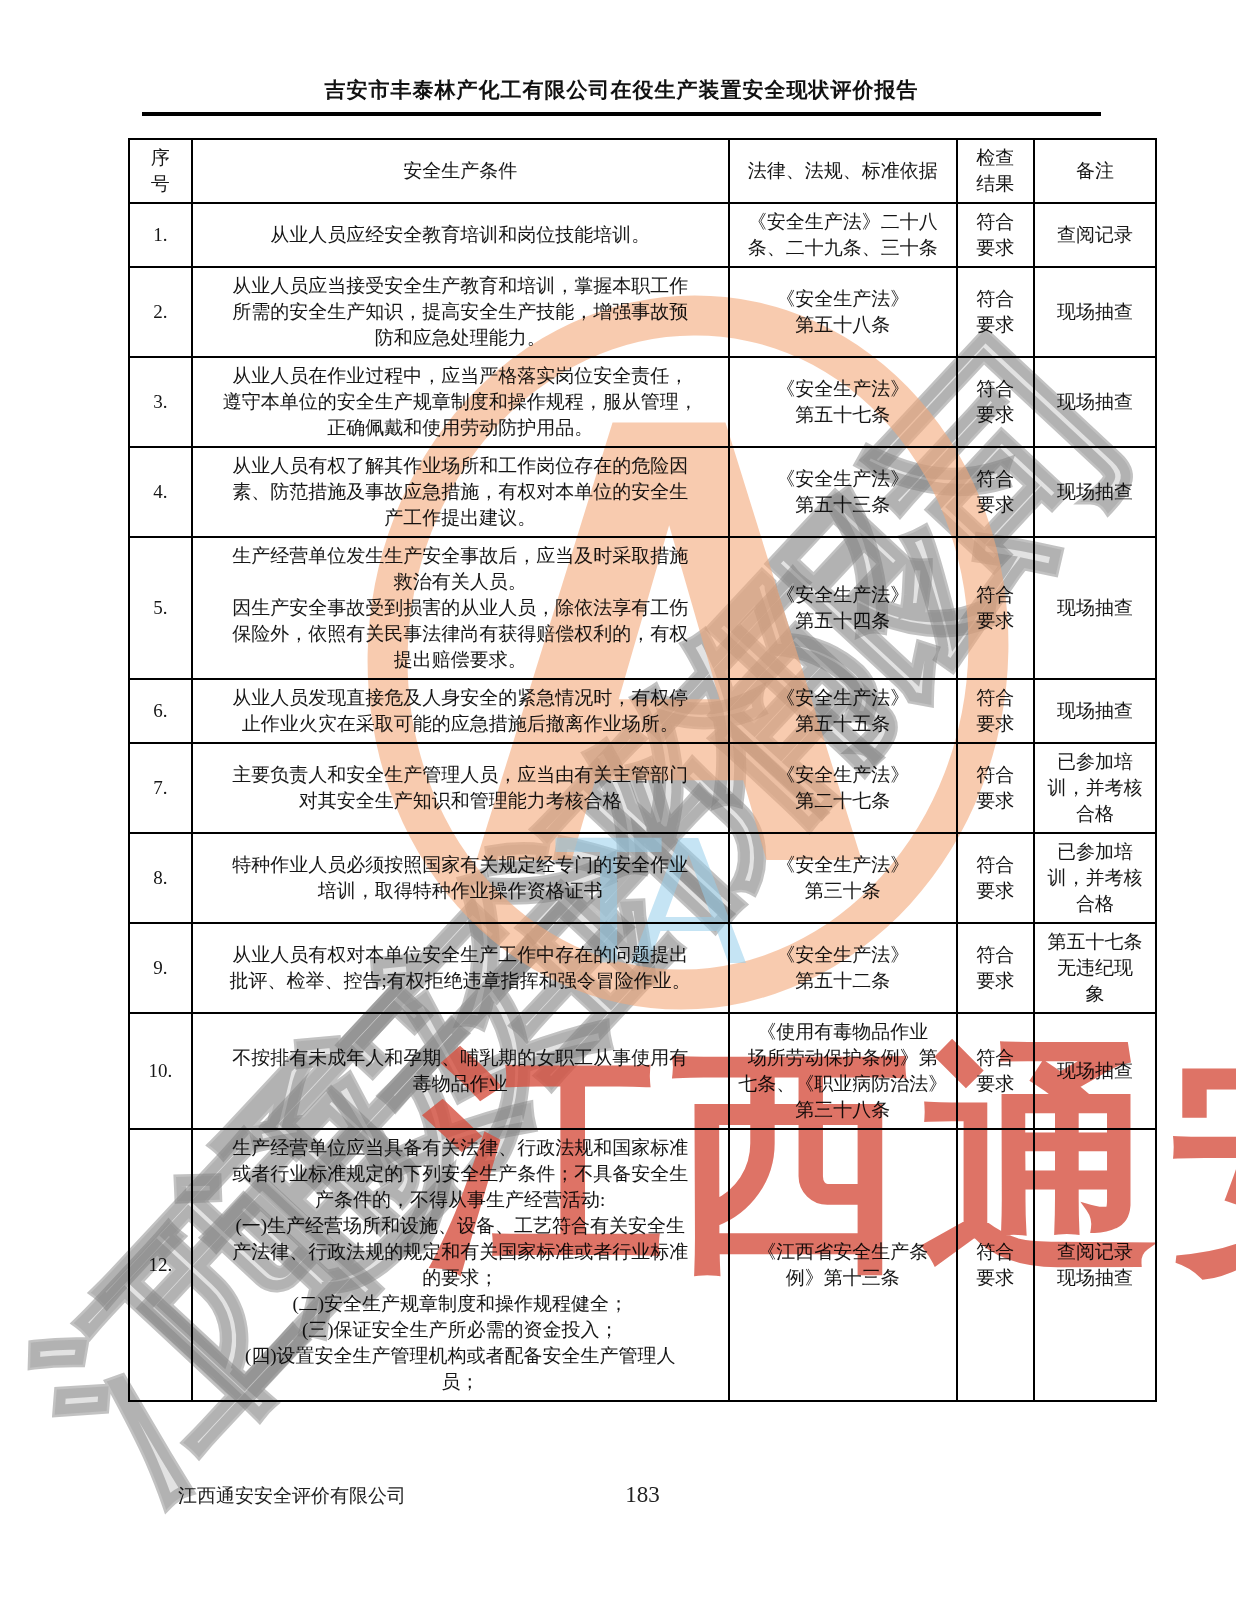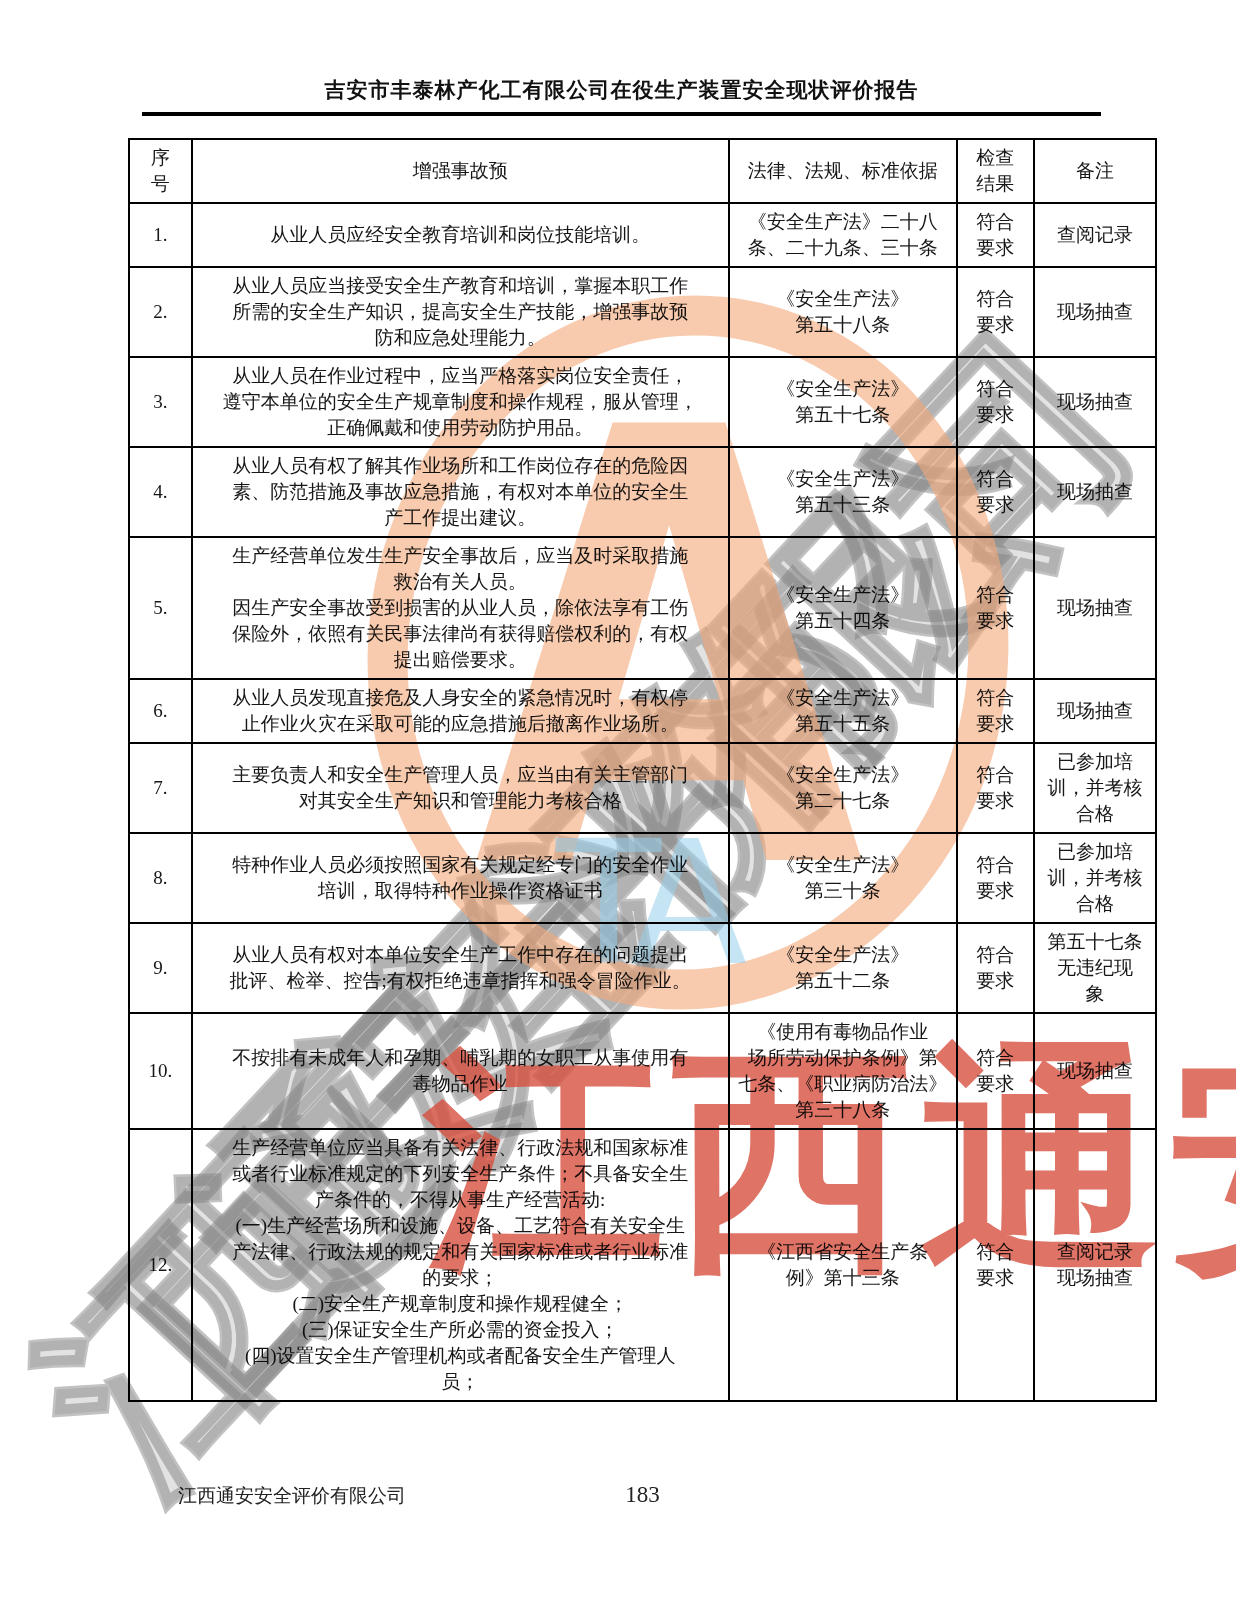--- a/index.html
+++ b/index.html
@@ -94,21 +94,21 @@
         <col class="col-no">
           <col class="col-condition">
           <col class="col-basis">
           <col class="col-result">
           <col class="col-remark">
       </colgroup>
       <thead>
         <tr>
             <th>序
 号</th>
-            <th>增强事故预</th>
+            <th>安全生产条件</th>
             <th>法律、法规、标准依据</th>
             <th>检查
 结果</th>
             <th>备注</th>
           </tr>
       </thead>
       <tbody>
           <tr>
             <td class="cell-no">1.</td>
             <td class="cell-condition">从业人员应经安全教育培训和岗位技能培训。</td>

